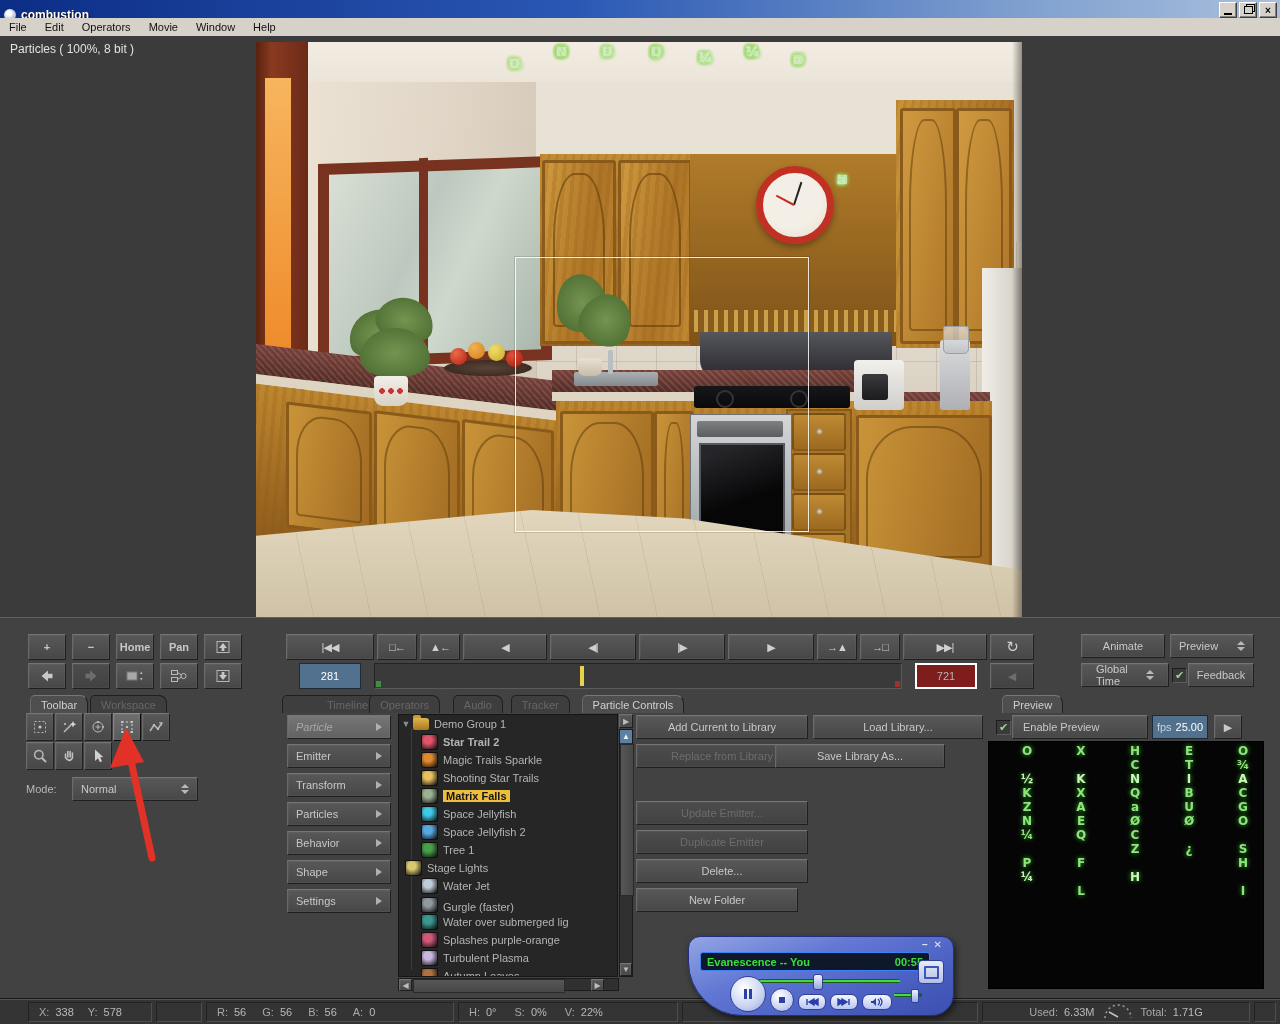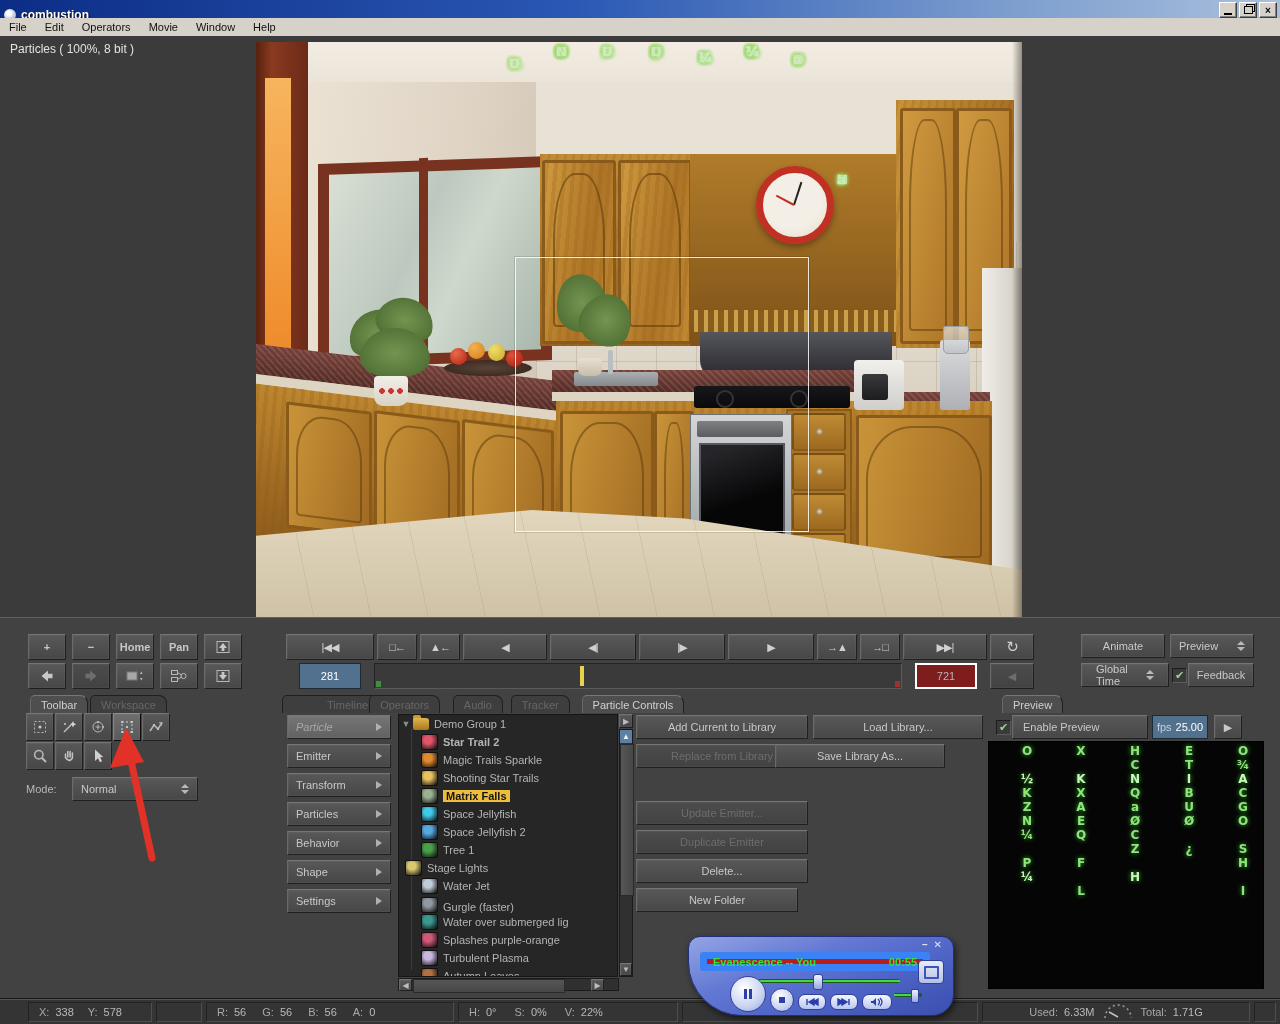--- a/index.html
+++ b/index.html
@@ -187,21 +187,21 @@
   .seg{position:absolute;top:3px;height:20px;background:#343434;border:1px solid #222;border-bottom-color:#4e4e4e;border-right-color:#4e4e4e;
        display:flex;align-items:center;gap:6px;padding:0 10px;box-sizing:border-box;color:#a8a8a8}
   .seg b{font-weight:normal;color:#b9b9b9}
 
   
   #player{position:absolute;left:688px;top:936px;width:264px;height:78px;z-index:40}
   .pbody{position:absolute;left:0;top:0;width:100%;height:100%;
      background:linear-gradient(160deg,#93a5e4 0%,#6479d4 35%,#4a60c2 70%,#3a4fae 100%);
      border:1px solid #222e7e;border-radius:12px 12px 22px 54px;box-shadow:2px 3px 6px rgba(0,0,0,.55)}
   .pwin{position:absolute;right:10px;top:3px;display:flex;gap:6px;color:#dfe5f5;font-size:10px;font-weight:bold}
-  .pdisplay{position:absolute;left:12px;top:16px;width:230px;height:19px;background:#b91c1c;border:7px solid #3b82f6;border-radius:3px;
+  .pdisplay{position:absolute;left:12px;top:16px;width:230px;height:19px;background:#0f172a;border:1px solid #3b82f6;border-radius:3px;
      display:flex;align-items:center;justify-content:space-between;padding:0 6px;box-sizing:border-box;
      color:#35e23c;font-weight:bold;font-size:11px}
   .pseek{position:absolute;left:62px;top:43px;width:150px;height:4px;background:#1c5a1c;border-radius:2px}
   .pseek::before{content:"";position:absolute;left:0;top:1px;width:100%;height:2px;background:#44d844}
   .pseekthumb{position:absolute;left:42%;top:-5px;width:8px;height:14px;background:linear-gradient(#f0f4ff,#98a8e0);border:1px solid #33409a;border-radius:3px}
   .pcirc{position:absolute;border-radius:50%;background:radial-gradient(circle at 38% 32%,#ffffff,#c8d2f0 60%,#8famb8);
          background:radial-gradient(circle at 38% 32%,#fff,#c9d3f1 60%,#93a3d8);border:1px solid #31409c;display:flex;align-items:center;justify-content:center}
   .ppill{position:absolute;height:14px;border-radius:7px;background:linear-gradient(#f4f7ff,#b9c6ef);border:1px solid #31409c;
          display:flex;align-items:center;justify-content:center}
   .pvol{position:absolute;left:206px;top:57px;width:28px;height:4px;background:#1c5a1c;border-radius:2px}

